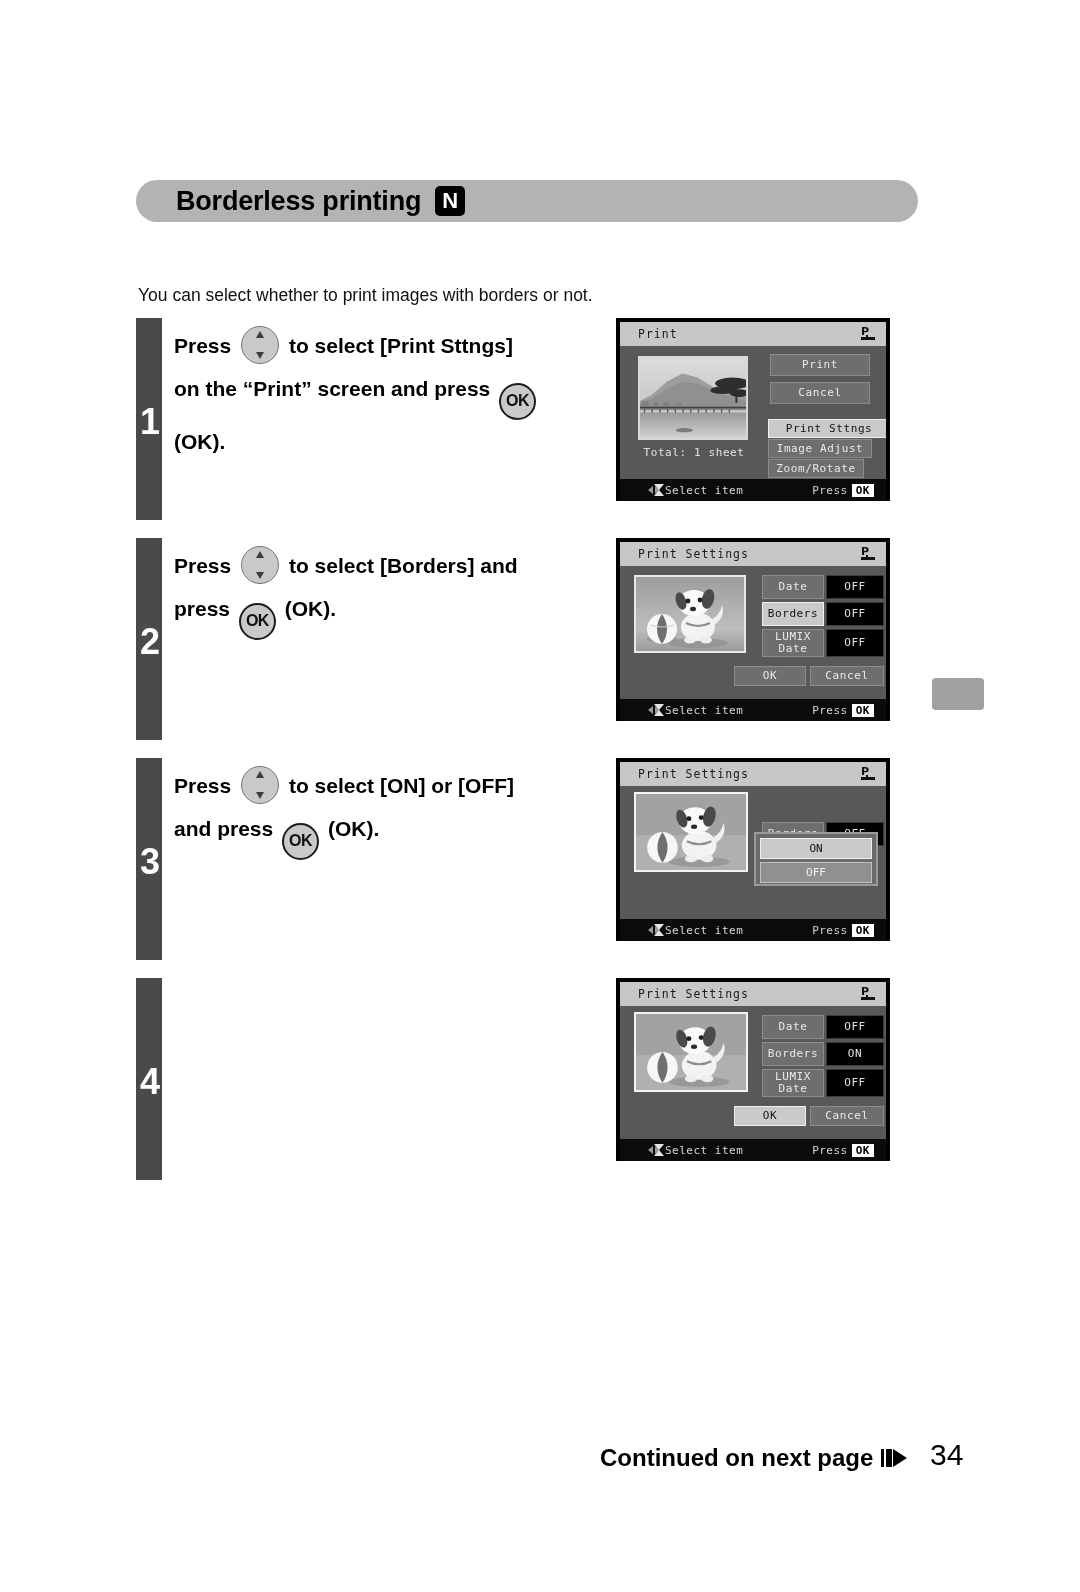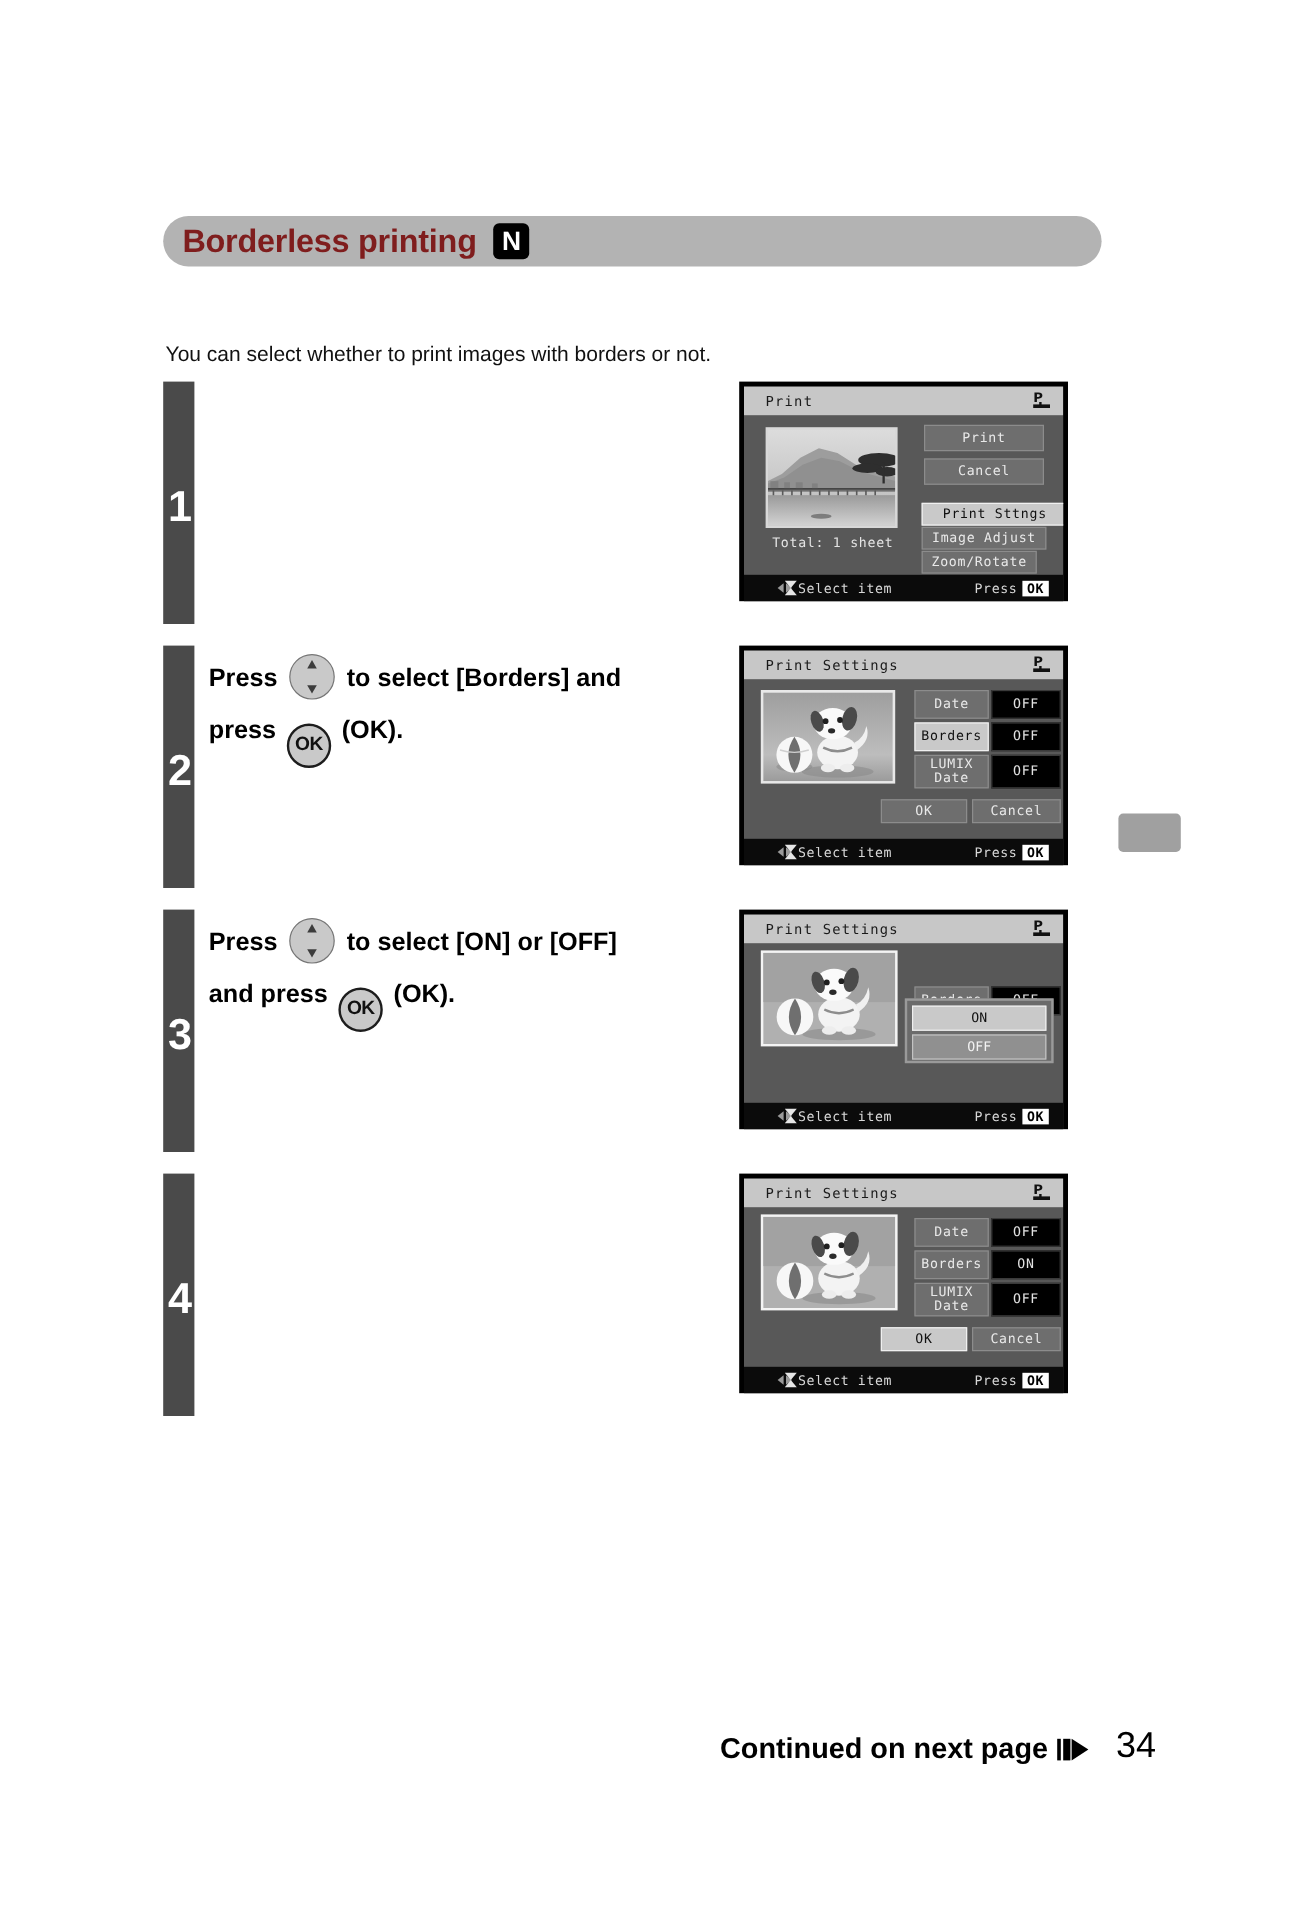--- a/index.html
+++ b/index.html
@@ -13,22 +13,22 @@
 
   
   .heading-bar {
     position: absolute; left: 136px; top: 180px;
     width: 782px; height: 42px;
     background: #b3b3b3;
     border-radius: 21px;
     display: flex; align-items: center;
   }
   .heading-title {
-    font-size: 27px; font-weight: bold; color: #7f1d1d;
-    margin-left: 16px; letter-spacing: -0.2px;
+    font-size: 27px; font-weight: bold; color: #000000;
+    margin-left: 40px; letter-spacing: -0.2px;
   }
   .mode-badge {
     margin-left: 14px;
     width: 30px; height: 30px;
     background: #000; color: #fff;
     border-radius: 5px;
     font-size: 22px; font-weight: bold;
     display: flex; align-items: center; justify-content: center;
     line-height: 1;
   }
@@ -275,20 +275,28 @@
   <div class="heading-bar">
     <div class="heading-title">Borderless printing</div>
     <div class="mode-badge">N</div>
   </div>
 
   <div class="intro intro-2">You can select whether to print images with borders or not.</div>
 
   <div class="step step-1">
     <div class="step-bar">
       <div class="step-num">1</div>
+    </div>
+    <div class="step-text">
+      <span>Press</span>
+      <span class="joy"><i class="ar up"></i><i class="ar dn"></i></span>
+      <span>to select [Print Sttngs]</span><br>
+      <span>on the “Print” screen and press</span>
+      <span class="okbtn">OK</span><br>
+      <span>(OK).</span>
     </div>
 
     <div class="lcd">
       <div class="lcd-inner">
         <div class="lcd-titlebar">
           <div class="lcd-title">Print</div>
           <svg class="printer-icon" viewBox="0 0 16 18">
             <text x="1" y="10" font-family="DejaVu Sans, sans-serif" font-size="11" font-weight="bold" fill="#111">P</text>
             <rect x="1" y="12" width="14" height="3" fill="#111"></rect>
             <rect x="6" y="10" width="2" height="3" fill="#111"></rect>

